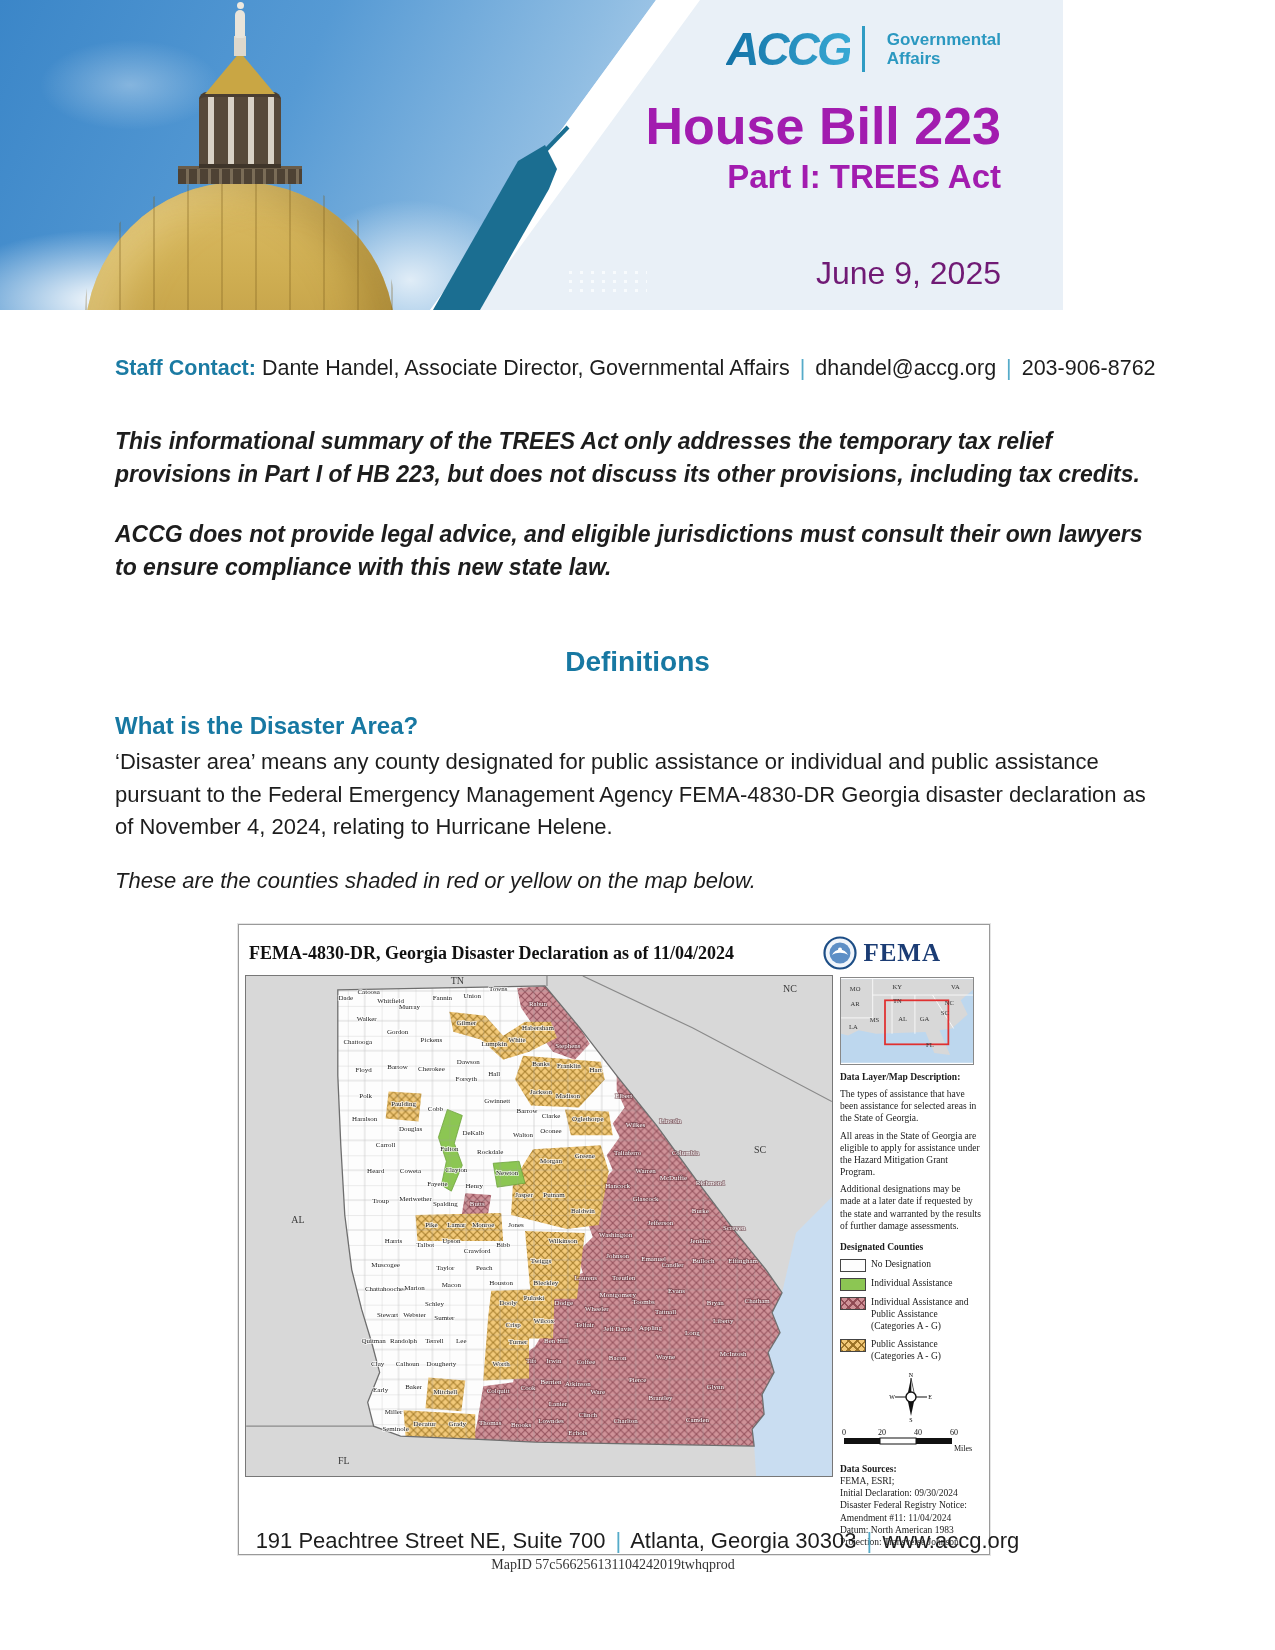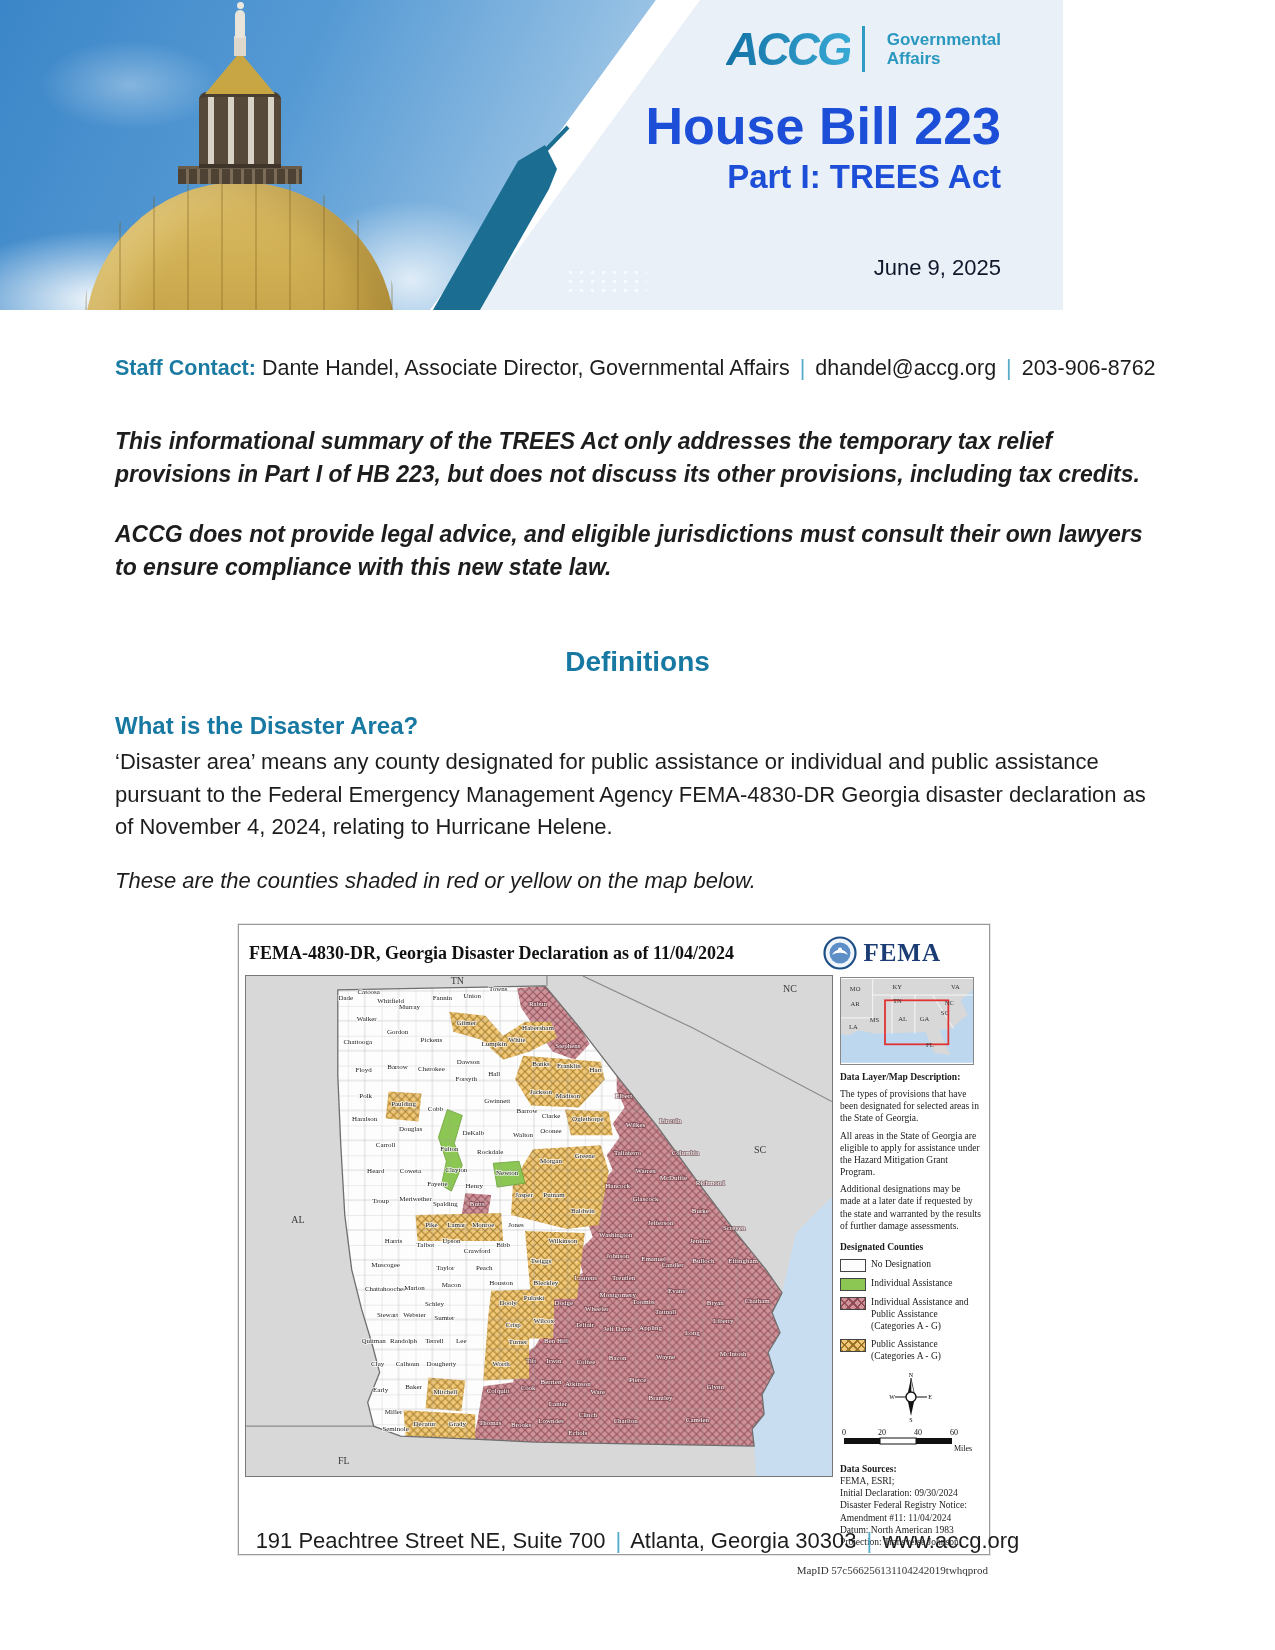--- a/index.html
+++ b/index.html
@@ -28,24 +28,24 @@
   .statue-body { position:absolute; left:235px; top:10px; width:10px; height:28px; background:#e9e4da; border-radius:5px 5px 2px 2px; }
   .statue-head { position:absolute; left:237px; top:2px; width:7px; height:7px; background:#eee9df; border-radius:50%; }
   .hdr-overlay { position:absolute; left:0; top:0; }
   .hdr-dots { position:absolute; left:565px; top:268px; width:82px; height:28px; opacity:.7;
       background-image:radial-gradient(circle, #ffffff 1.8px, transparent 2px); background-size:11px 9px; }
   .brand { position:absolute; right:62px; top:22px; display:flex; align-items:center; gap:12px; }
   .brand-word { font-size:46px; font-weight:800; letter-spacing:-3px; font-style:italic;
       background:linear-gradient(90deg,#1372a6,#38a9d4); -webkit-background-clip:text; background-clip:text; color:#1e88b6; -webkit-text-fill-color:transparent; }
   .brand-div { width:3px; height:46px; background:#2f9cc4; }
   .brand-sub { font-size:17px; line-height:1.12; color:#2b98c0; font-weight:600;margin-left:10px; }
-  .hdr-title { position:absolute; right:62px; top:96px; text-align:right; color:#1d4ed8; }
+  .hdr-title { position:absolute; right:62px; top:96px; text-align:right; color:#a21caf; }
   .hdr-title h1 { font-size:52px; font-weight:700; letter-spacing:0; }
   .hdr-title h2 { font-size:33px; font-weight:700; margin-top:2px; }
-  .hdr-date { position:absolute; right:62px; top:255px; font-size:22px; color:#0f172a; }
+  .hdr-date { position:absolute; right:62px; top:255px; font-size:32px; color:#701a75; }
 
   
   .content { padding:0 115px; }
   .contact { margin-top:46px; font-size:21.5px; }
   .contact .lbl { color:#1b7ba3; font-weight:700; }
   .sep { color:#55abc9; padding:0 4px; }
   .lead { margin-top:44px; font-size:23px; font-weight:700; font-style:italic; line-height:1.45; }
   .lead + .lead { margin-top:26px; }
   .h-def { margin-top:62px; text-align:center; color:#1778a2; font-size:28px; font-weight:700; }
   .h-sub { margin-top:34px; color:#1778a2; font-size:24px; font-weight:700; }
@@ -71,21 +71,21 @@
   .sw-none { background:#fdfdfd; }
   .sw-ia { background:#8cc653; }
   .sw-iapa { background:repeating-linear-gradient(45deg, rgba(140,70,80,.9) 0 1.5px, transparent 1.5px 6px),
              repeating-linear-gradient(-45deg, rgba(140,70,80,.9) 0 1.5px, transparent 1.5px 6px), #cf9298; }
   .sw-pa  { background:repeating-linear-gradient(45deg, rgba(150,110,35,.9) 0 1.5px, transparent 1.5px 6px),
              repeating-linear-gradient(-45deg, rgba(150,110,35,.9) 0 1.5px, transparent 1.5px 6px), #f2c979; }
   .compass { display:block; margin:10px auto 0; }
   .scalebar { margin-top:4px; }
   .sources { margin-top:8px; }
   .src-head { font-weight:700;font-family:Liberation Serif, serif; }
-  .mapid { text-align:right; font-family:"Liberation Serif", serif; font-size:11px; color:#333; margin-top:9px; padding-right:2px; }
+  .mapid { text-align:center; font-family:"Liberation Serif", serif; font-size:14px; color:#333; margin-top:2px; padding-right:2px; }
 
   
   .footer { position:absolute; left:0; right:0; top:1528px; text-align:center; font-size:22px; }
 </style>
 </head>
 <body>
 
 <div class="header">
   <div class="photo">
     <div class="cloud" style="left:-60px; top:230px; width:320px; height:140px;"></div>
@@ -381,21 +381,21 @@
                 <text x="38" y="49" text-anchor="middle" font-size="7.5" font-family="Liberation Serif, serif" fill="#333">MS</text>
                 <text x="70" y="47" text-anchor="middle" font-size="7.5" font-family="Liberation Serif, serif" fill="#333">AL</text>
                 <text x="95" y="47" text-anchor="middle" font-size="7.5" font-family="Liberation Serif, serif" fill="#333">GA</text>
                 <text x="118" y="41" text-anchor="middle" font-size="7.5" font-family="Liberation Serif, serif" fill="#333">SC</text>
                 <text x="14" y="57" text-anchor="middle" font-size="7.5" font-family="Liberation Serif, serif" fill="#333">LA</text>
                 <text x="101" y="77" text-anchor="middle" font-size="7.5" font-family="Liberation Serif, serif" fill="#333">FL</text>
               </g>
           </svg>
           <div class="p-head">Data Layer/Map Description:</div>
           <div id="desc-paras">
-              <p>The types of provisions that have been designated for selected areas in the State of Georgia.</p>
+              <p>The types of assistance that have been assistance for selected areas in the State of Georgia.</p>
               <p>All areas in the State of Georgia are eligible to apply for assistance under the Hazard Mitigation Grant Program.</p>
               <p>Additional designations may be made at a later date if requested by the state and warranted by the results of further damage assessments.</p>
             </div>
           <div class="legend-head">Designated Counties</div>
           <div id="legend-rows">
               <div class="leg-row">
                 <span class="leg-sw sw-none"></span>
                 <span>No Designation</span>
               </div>
               <div class="leg-row">

